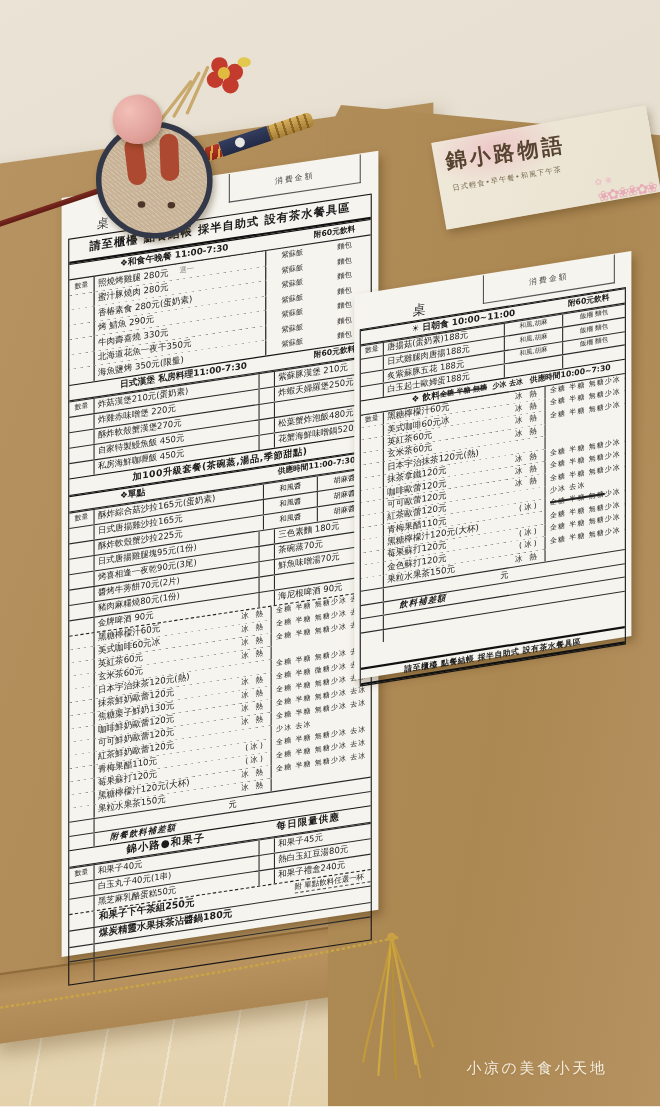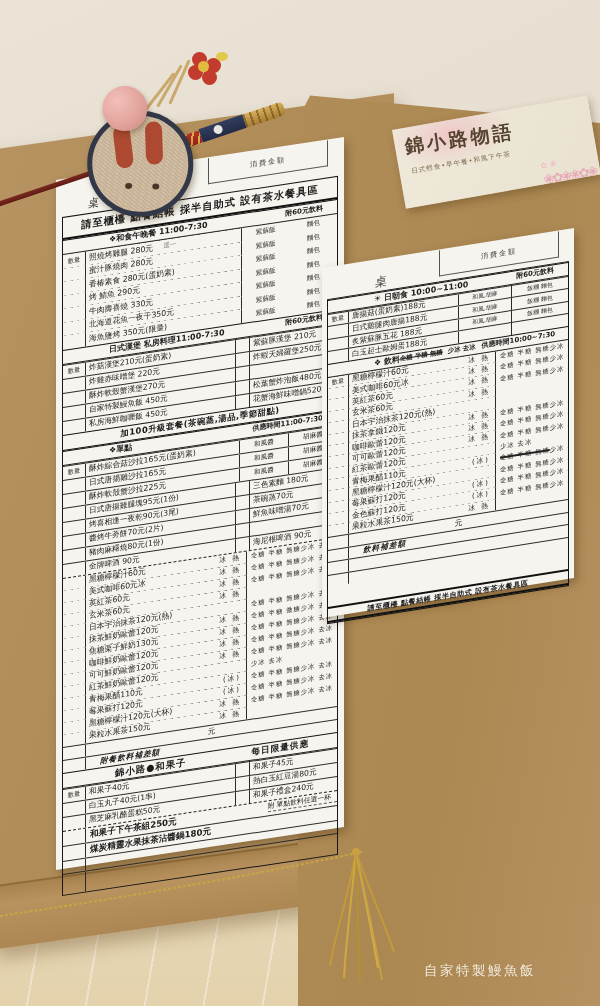--- a/index.html
+++ b/index.html
@@ -769,14 +769,14 @@
     <path d="M0,916 C120,898 245,877 362,852" fill="none" stroke="#c9a445" stroke-width="2.2" stroke-dasharray="3 2"></path>
     <circle cx="356" cy="852" r="4" fill="#caa143"></circle>
     <path d="M356,852 C350,890 336,930 330,966" fill="none" stroke="#c29a3c" stroke-width="2"></path>
     <path d="M356,852 C352,895 346,940 344,978" fill="none" stroke="#cfa93f" stroke-width="2"></path>
     <path d="M356,852 C358,895 358,942 360,982" fill="none" stroke="#b78f35" stroke-width="2"></path>
     <path d="M356,852 C364,892 372,934 378,968" fill="none" stroke="#d2ac45" stroke-width="2"></path>
     <path d="M356,852 C368,886 384,922 394,952" fill="none" stroke="#c29a3c" stroke-width="2"></path>
     <path d="M356,852 C366,898 376,946 382,980" fill="none" stroke="#caa143" stroke-width="1.6"></path>
   </svg>
 
-  <div class="watermark z60">自家特製鰻魚飯</div>
+  <div class="watermark z60">小凉の美食小天地</div>
 </div>
 
 </body></html>

